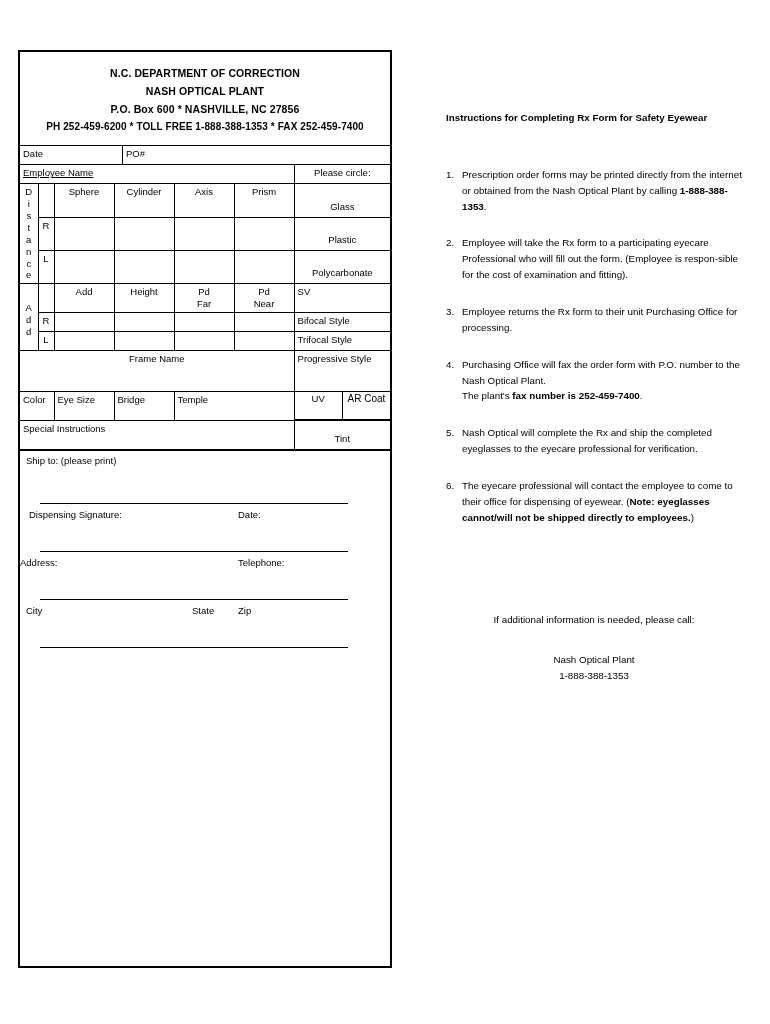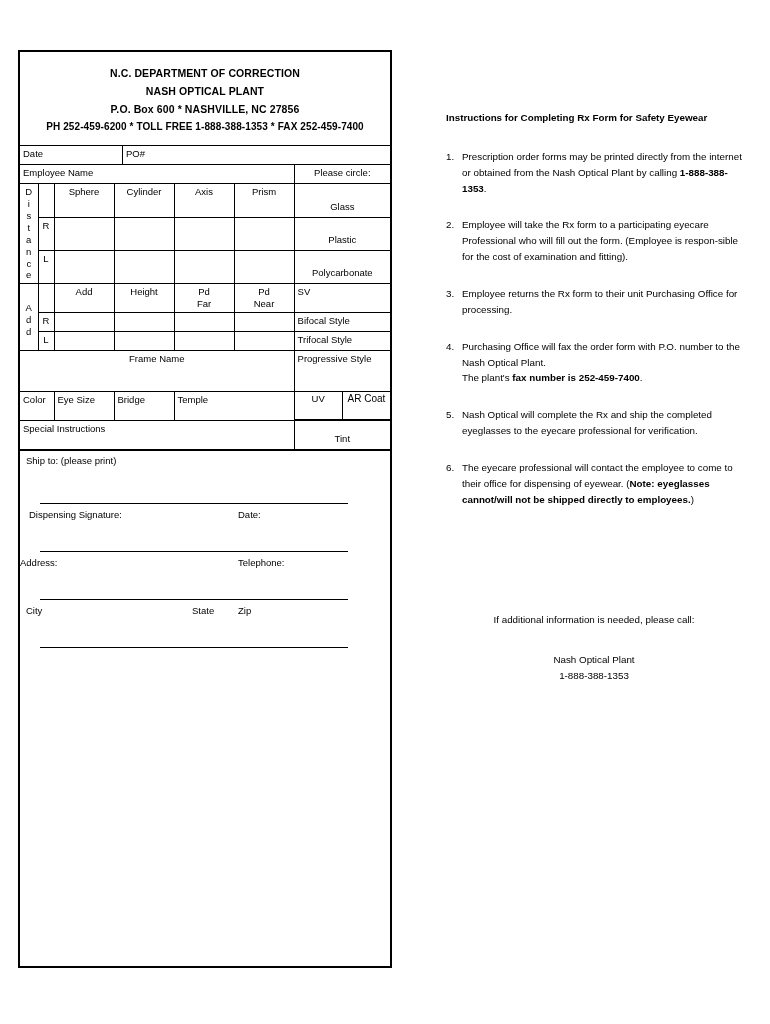--- a/index.html
+++ b/index.html
@@ -55,21 +55,21 @@
     padding: 2px 3px;
     line-height: 1.25;
     height: 14px;
   }
   td.center { text-align: center; vertical-align: bottom; }
 
   
   .row-datepo td { height: 18px; }
 
   
-  .empname-cell { height: 44px; }
+  .empname-cell { height: 44px; text-decoration: underline; }
 
   .vert-letters {
     font-size: 6.5px;
     line-height: 1.03;
     text-align: center;
     letter-spacing: 0;
     padding-top: 3px;
   }
 
   .rx-hdr-cell {
@@ -131,21 +131,21 @@
     position: absolute;
     left: 446px;
     top: 113px;
     width: 296px;
     font-size: 9.8px;
     line-height: 1.0;
   }
   #instr-title {
     font-size: 9.8px;
     font-weight: bold;
-    margin-bottom: 26px;
+    margin-bottom: 44px;
   }
   .instr-item {
     display: flex;
     margin-bottom: 21px;
   }
   .instr-num {
     width: 16px;
     flex: 0 0 16px;
     font-size: 9.8px;
     line-height: 1.62;

